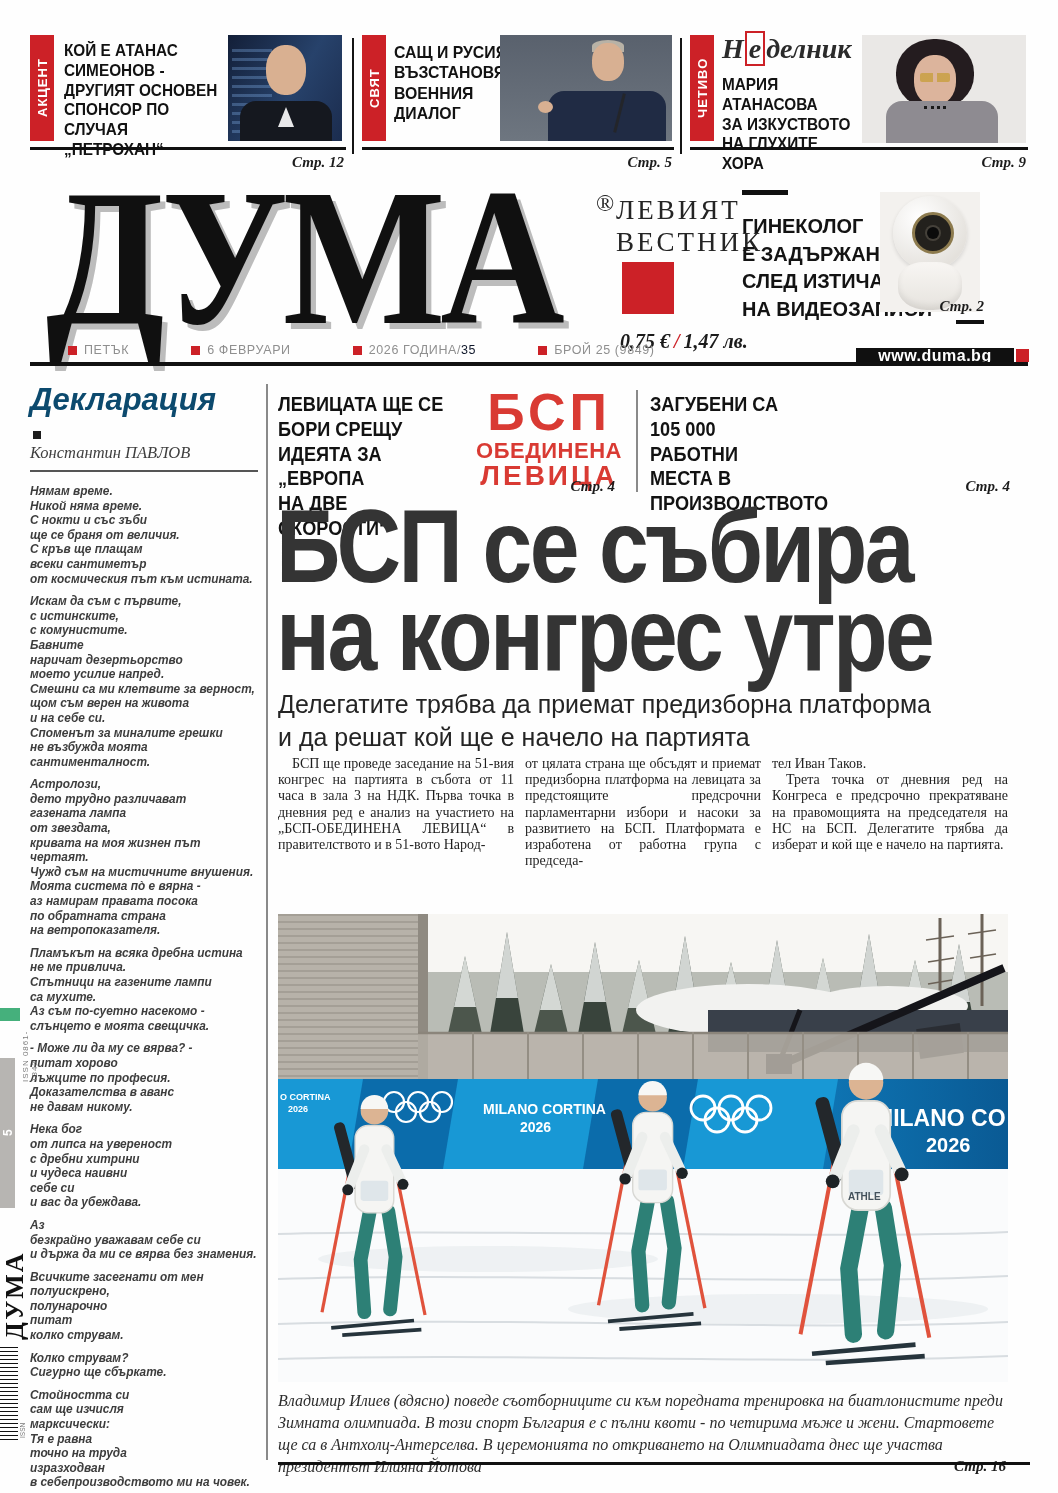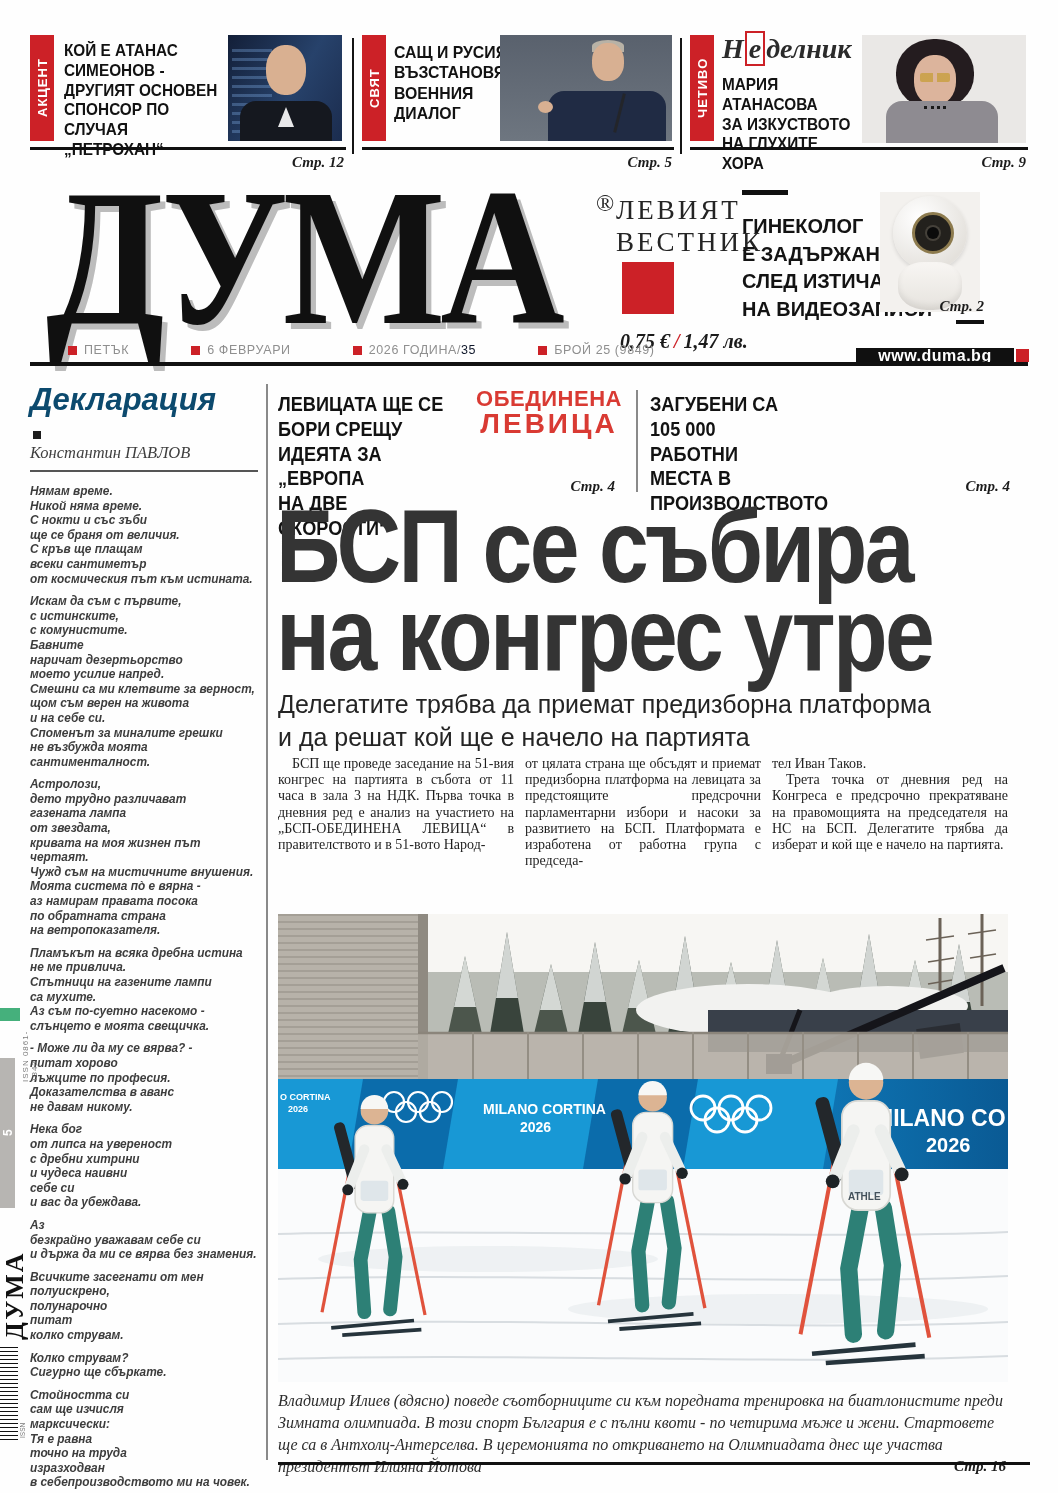--- a/index.html
+++ b/index.html
@@ -298,20 +298,21 @@
 изразходван
 в себепроизводството ми на човек.</p>
   </div>
   <div class="vdiv" style="left:266px;top:384px;width:2px;height:1076px;"></div>
 
   <div class="th" style="left:278px;top:392px;width:190px;font-size:19.5px;line-height:1.27;">ЛЕВИЦАТА ЩЕ СЕ
 БОРИ СРЕЩУ
 ИДЕЯТА ЗА „ЕВРОПА
 НА ДВЕ СКОРОСТИ“</div>
   <div class="bsp-logo">
+    <div class="bsp-top">БСП</div>
     <div class="bsp-mid">ОБЕДИНЕНА</div>
     <div class="bsp-bot">ЛЕВИЦА</div>
   </div>
   <div class="pageref abs" style="left:545px;top:478px;width:70px;">Стр. 4</div>
   <div class="vdiv" style="left:636px;top:390px;width:2px;height:102px;"></div>
   <div class="th" style="left:650px;top:392px;width:160px;font-size:19.5px;line-height:1.27;">ЗАГУБЕНИ СА
 105 000 РАБОТНИ
 МЕСТА В
 ПРОИЗВОДСТВОТО</div>
   <div class="pageref abs" style="left:940px;top:478px;width:70px;">Стр. 4</div>

